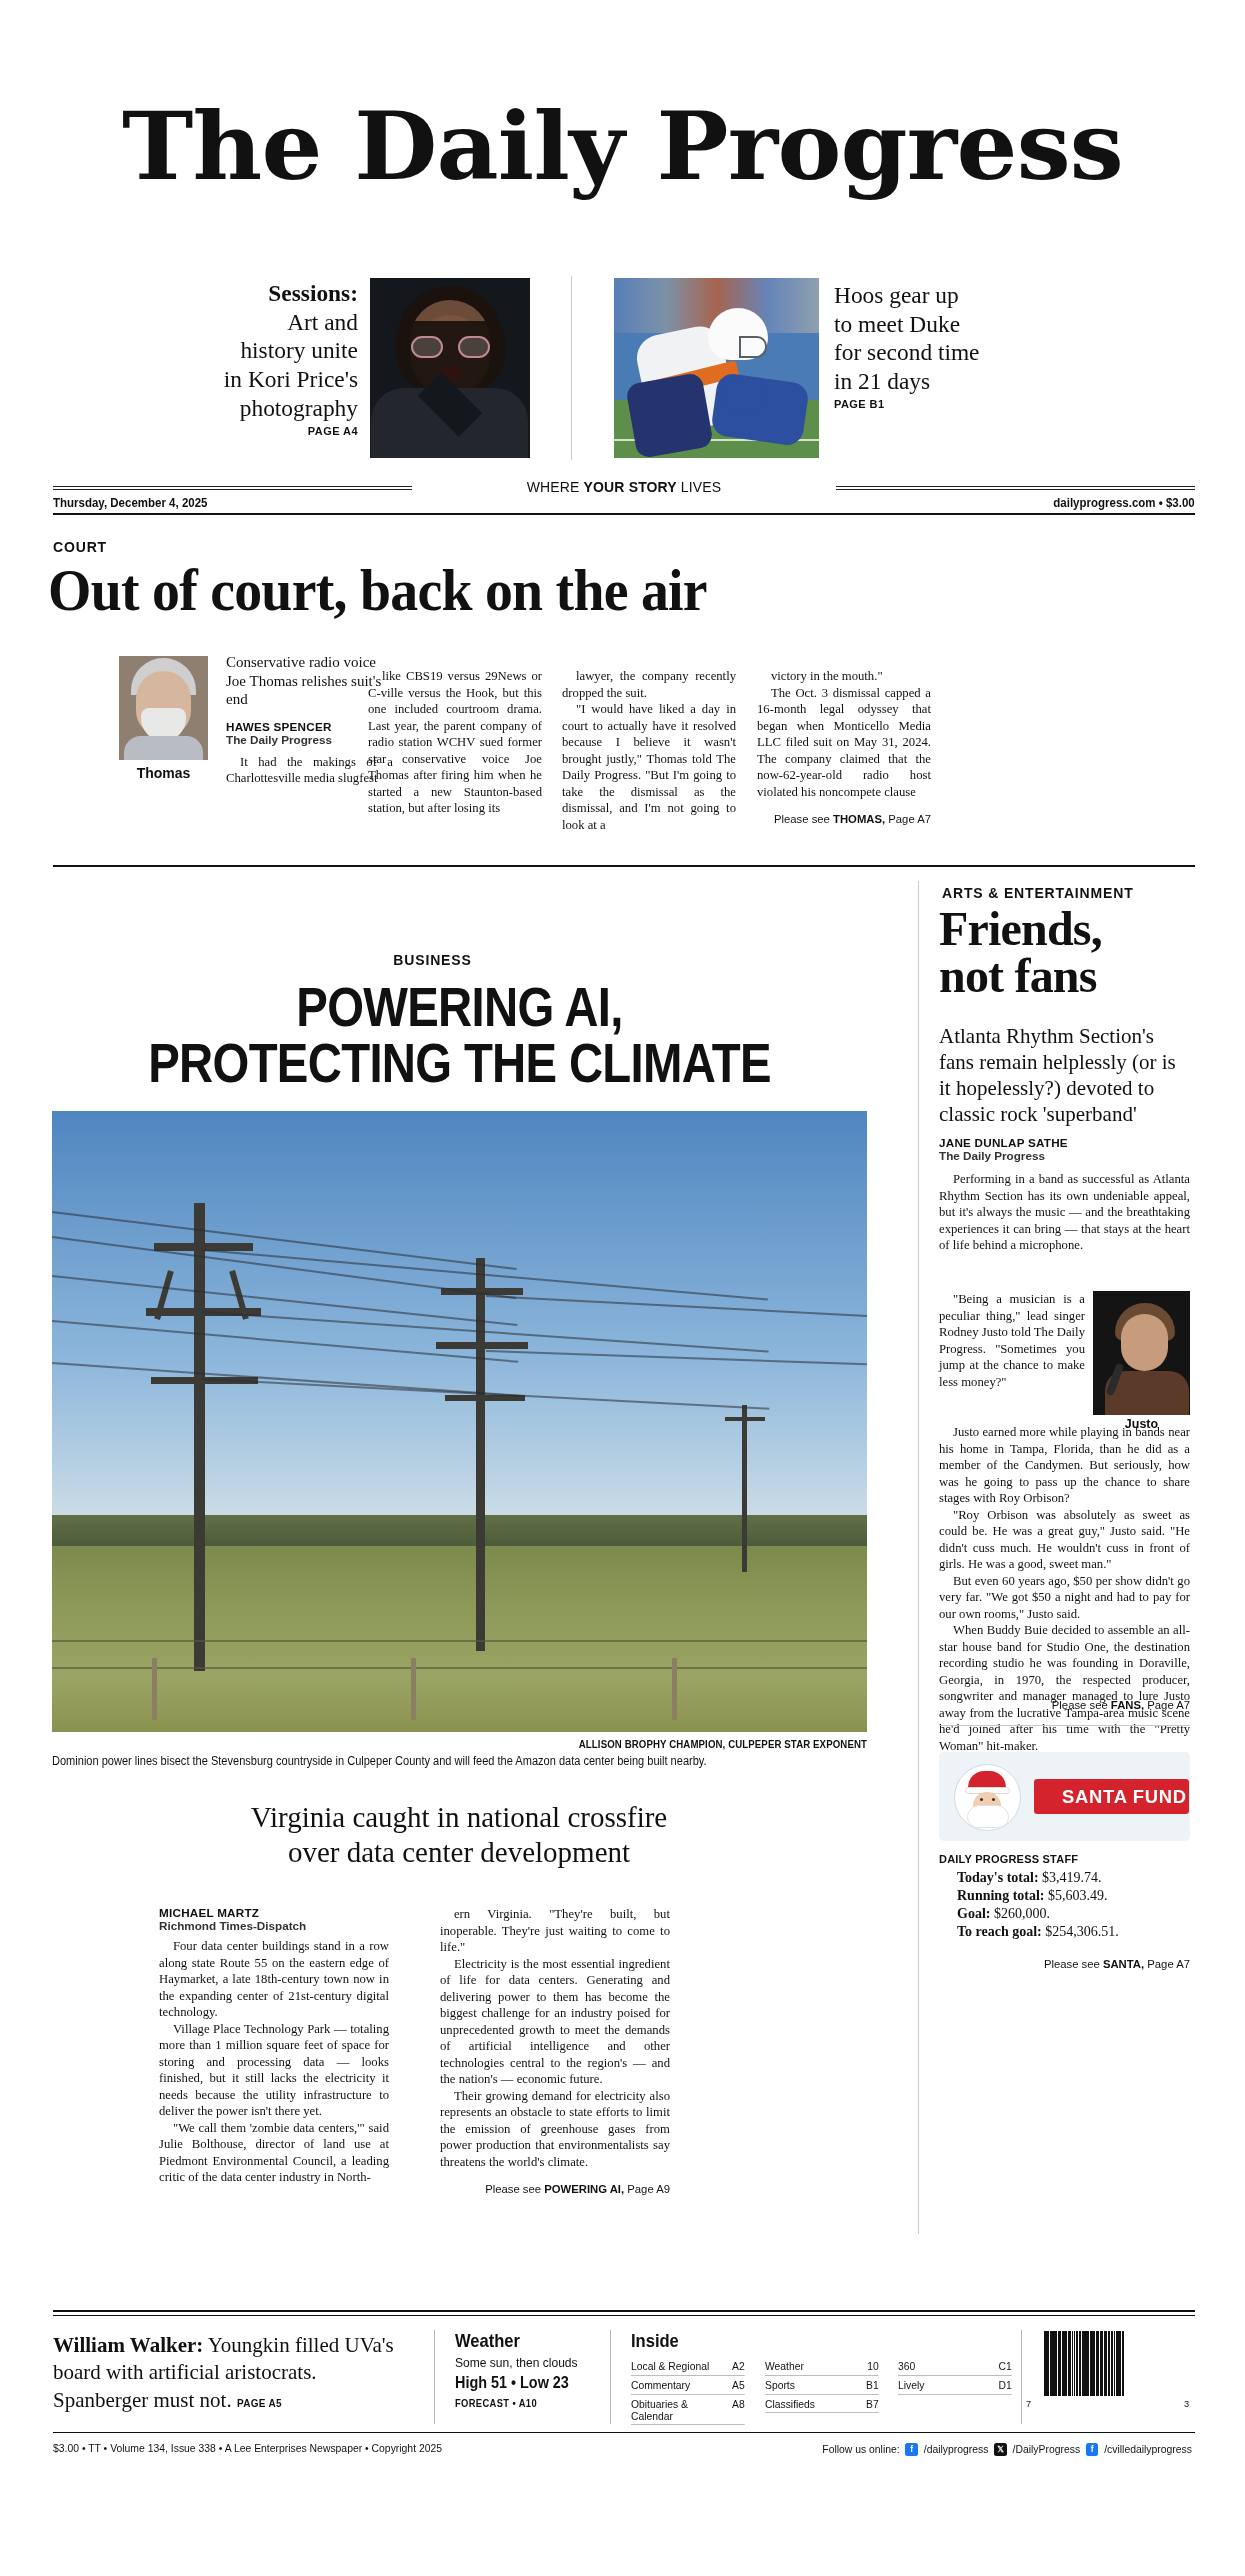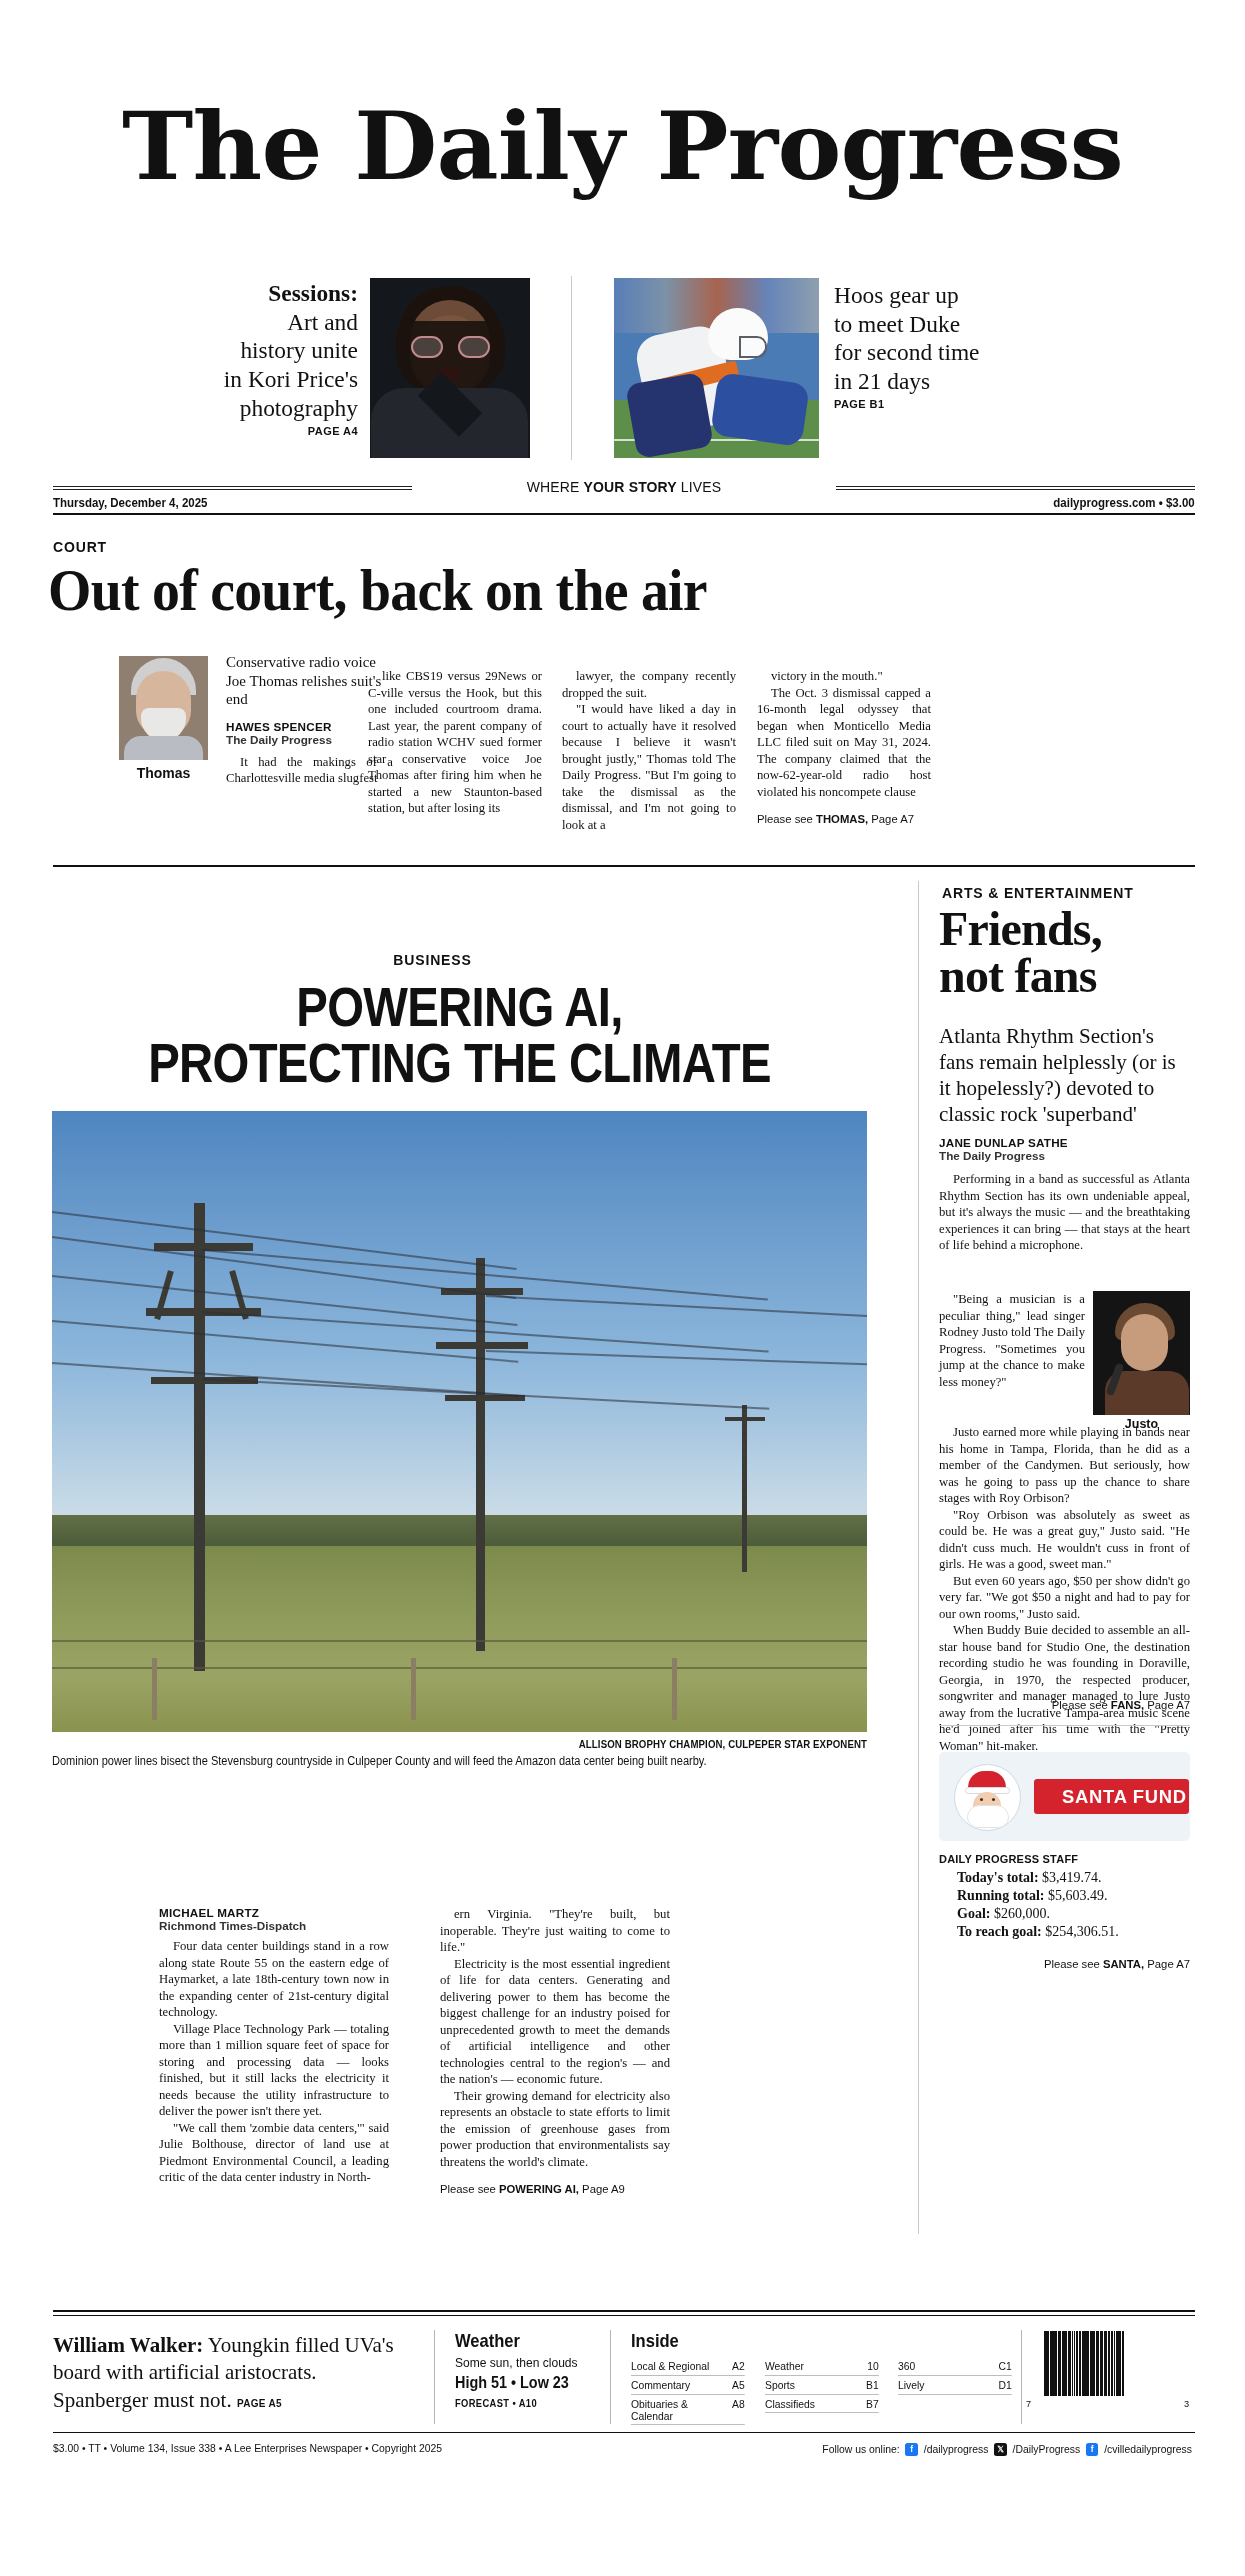--- a/index.html
+++ b/index.html
@@ -93,21 +93,21 @@
 
   .c1{position:absolute;left:173px;top:-3.3px;width:167px;}
   .dkhead{font-size:15px;line-height:1.26;color:#111;}
   .byline{font-family:"Liberation Sans",sans-serif;font-weight:700;font-size:11.7px;letter-spacing:.02em;color:#111;margin-top:11px;}
   .byorg{font-family:"Liberation Sans",sans-serif;font-weight:700;font-size:11.7px;color:#333;}
   .bodytext{font-size:12.7px;line-height:1.30;color:#111;text-align:justify;}
   .bodytext p{margin:0;text-indent:1.1em;}
   .c2{position:absolute;left:368px;top:668px;width:174px;}
   .c3{position:absolute;left:562px;top:668px;width:174px;}
   .c4{position:absolute;left:757px;top:668px;width:174px;}
-  .jumpline{font-family:"Liberation Sans",sans-serif;font-size:11.3px;color:#111;margin-top:11.7px;}
+  .jumpline{font-family:"Liberation Sans",sans-serif;font-size:11.3px;color:#111;text-align:right;margin-top:11.7px;}
   .jumpline b{font-weight:700;}
 
   .ruleMid{position:absolute;left:53px;top:865px;width:1142px;height:1.7px;background:#111;}
   .vsep{position:absolute;left:918px;top:881px;width:0.8px;height:1353px;background:#c9c9c9;}
 
   
   .bizKicker{position:absolute;left:0;top:952px;width:865px;text-align:center;}
   .bizHead{position:absolute;left:52px;top:979px;width:815px;text-align:center;color:#111;
            font-family:"Liberation Sans",sans-serif;font-weight:700;font-size:55px;line-height:1.02;
            letter-spacing:-0.8px;transform:scaleX(.86);transform-origin:center;}
@@ -347,20 +347,24 @@
       <div class="fencewire" style="bottom:90px;"></div>
       <div class="fencewire" style="bottom:63px;"></div>
       <div class="fencepost" style="left:100px;"></div>
       <div class="fencepost" style="left:359px;"></div>
       <div class="fencepost" style="left:620px;"></div>
     </div>
 
     <div class="credit">ALLISON BROPHY CHAMPION, CULPEPER STAR EXPONENT</div>
     <div class="caption">Dominion power lines bisect the Stevensburg countryside in Culpeper County and will feed the Amazon data center being built nearby.</div>
 
+    <div class="subhead">
+      <div>Virginia caught in national crossfire</div>
+      <div>over data center development</div>
+    </div>
 
     <div class="bizByline">
       <div class="byline" style="margin-top:0">MICHAEL MARTZ</div>
       <div class="byorg">Richmond Times-Dispatch</div>
     </div>
     <div class="bizc1 bodytext">
       <p>Four data center buildings stand in a row along state Route 55 on the eastern edge of Haymarket, a late 18th-century town now in the expanding center of 21st-century digital technology.</p>
       <p>Village Place Technology Park — totaling more than 1 million square feet of space for storing and processing data — looks finished, but it still lacks the electricity it needs because the utility infrastructure to deliver the power isn't there yet.</p>
       <p>"We call them 'zombie data centers,'" said Julie Bolthouse, director of land use at Piedmont Environmental Council, a leading critic of the data center industry in North-</p>
     </div>

